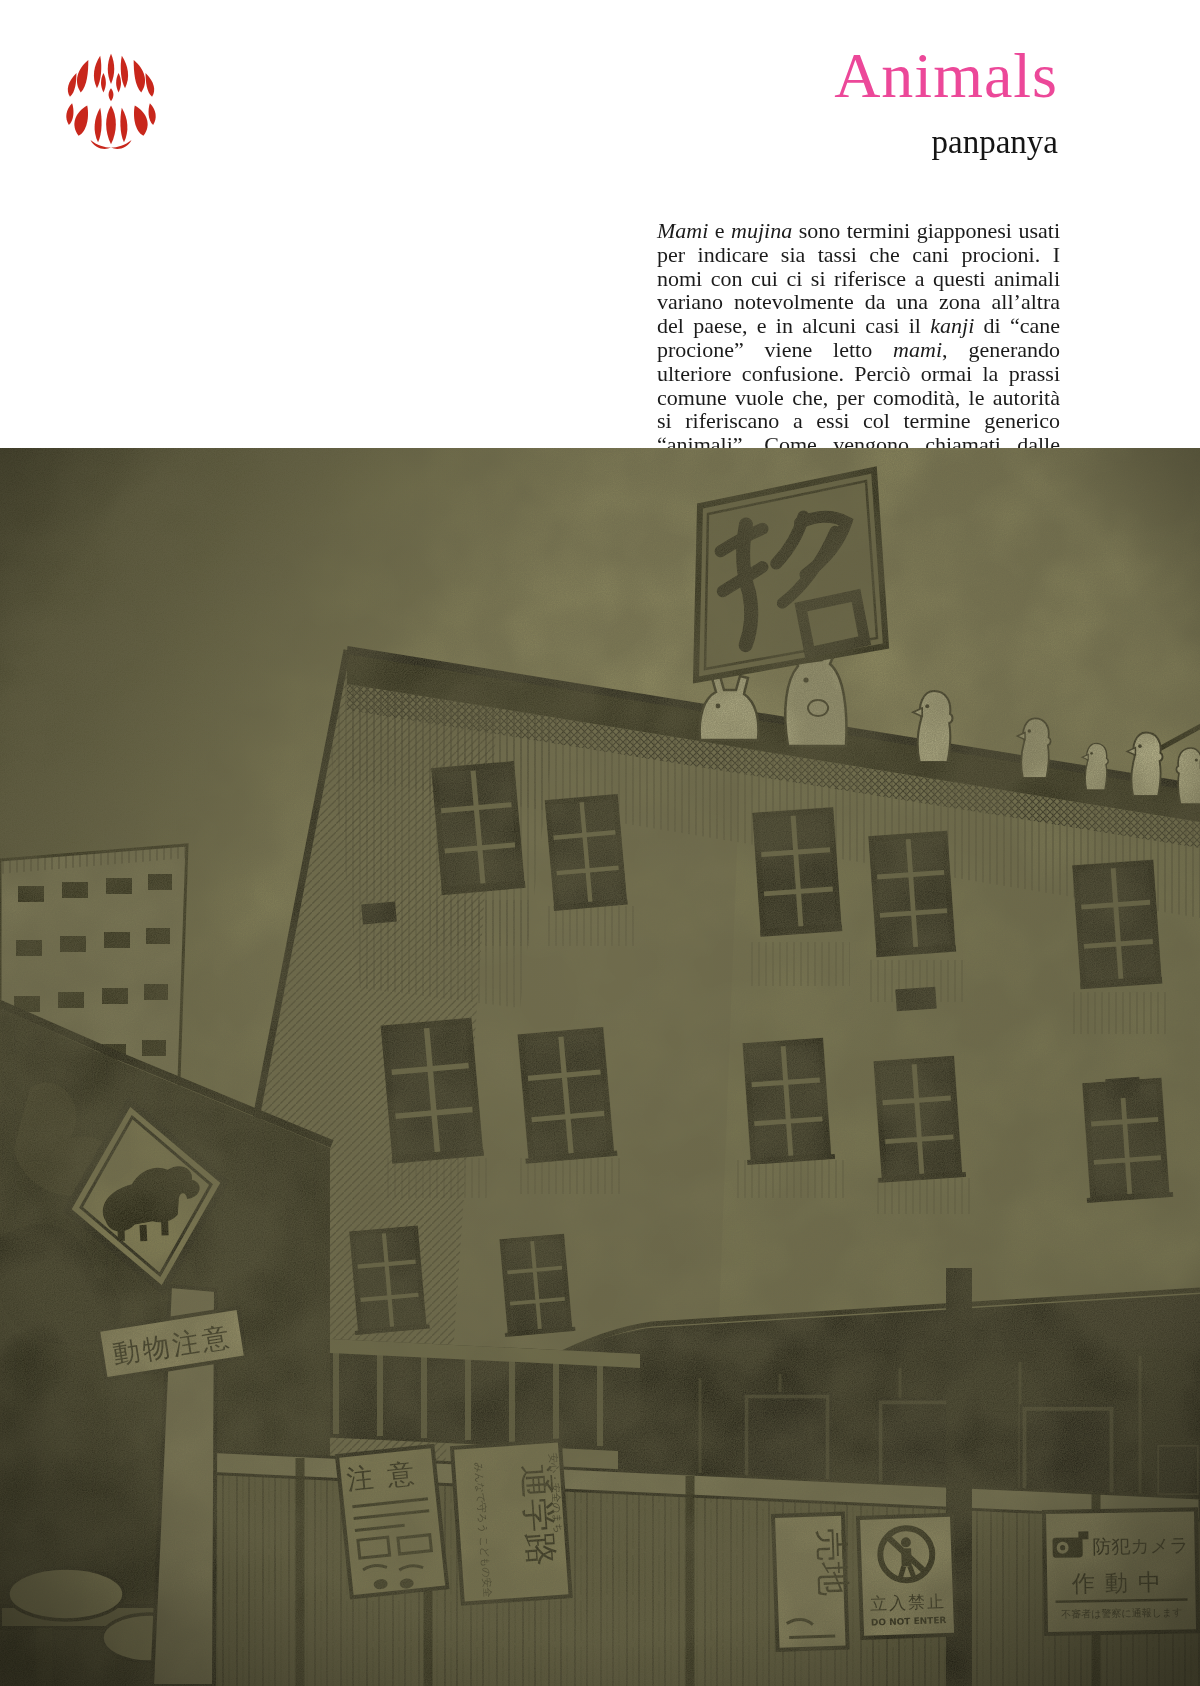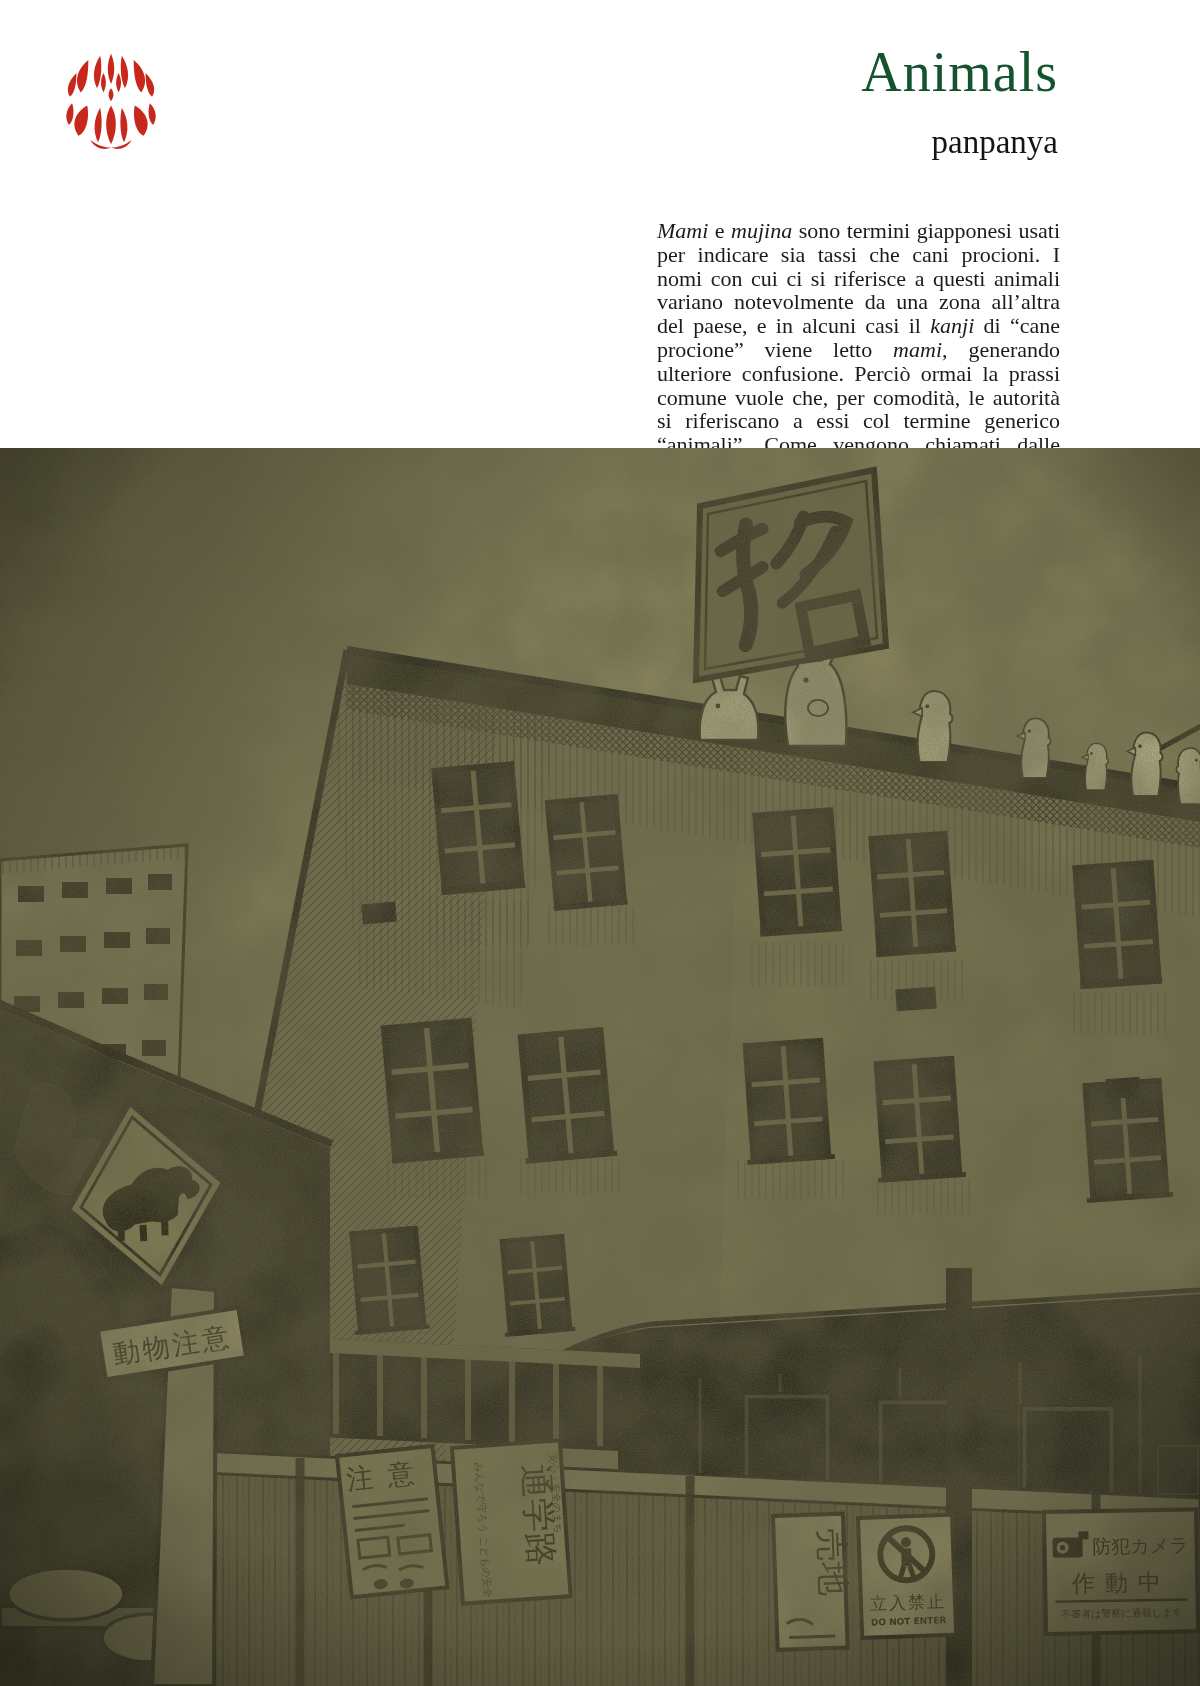--- a/index.html
+++ b/index.html
@@ -1,21 +1,21 @@
 <!DOCTYPE html>
 <html><head>
 <meta charset="utf-8">
 <style>
   html,body{margin:0;padding:0;background:#ffffff;}
   #page{position:relative;width:1200px;height:1686px;background:#ffffff;overflow:hidden;
         font-family:"Liberation Serif", serif;}
   
   #logo{position:absolute;left:57px;top:45px;width:108px;height:108px;}
-  .brand-title{position:absolute;top:44px;right:142px;font-size:56px;line-height:1.0;
-               color:#14532d;font-weight:400;letter-spacing:1px;}
+  .brand-title{position:absolute;top:44px;right:142px;font-size:64px;line-height:1.0;
+               color:#ec4899;font-weight:400;letter-spacing:1px;}
   .brand-author{position:absolute;top:126px;right:142px;font-size:33px;line-height:1.0;
                 color:#151515;font-weight:400;}
   .intro{position:absolute;top:197px;right:140px;width:403px;font-size:22px;
          line-height:23.8px;color:#1b1b1b;text-align:justify;text-align-last:left;}
   .intro i{font-style:italic;}
   
   #art{position:absolute;left:0;top:448px;width:1200px;height:1238px;display:block;}
   svg text{font-family:"DejaVu Sans", sans-serif;}
 </style>
 </head>

